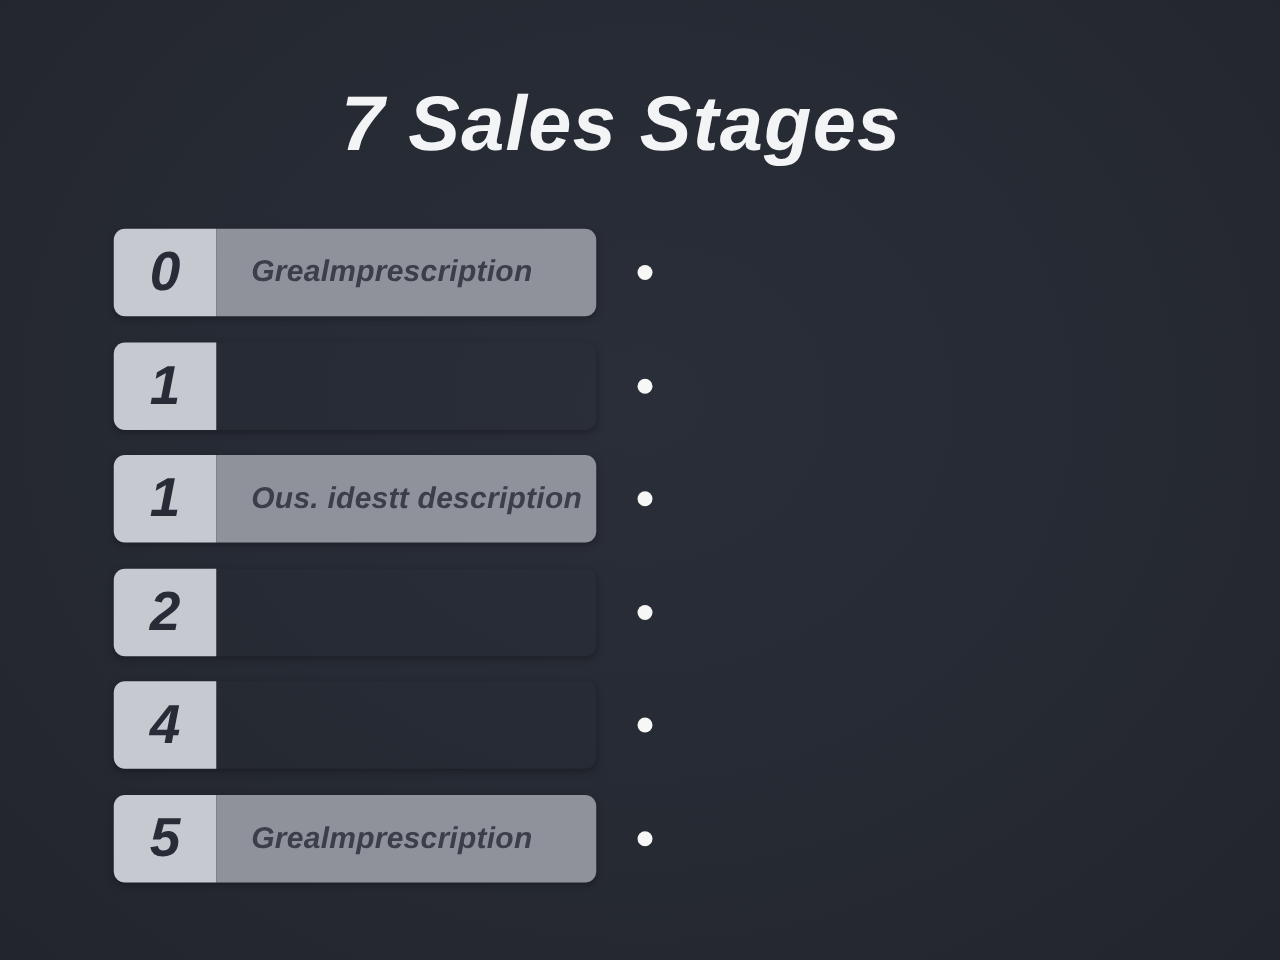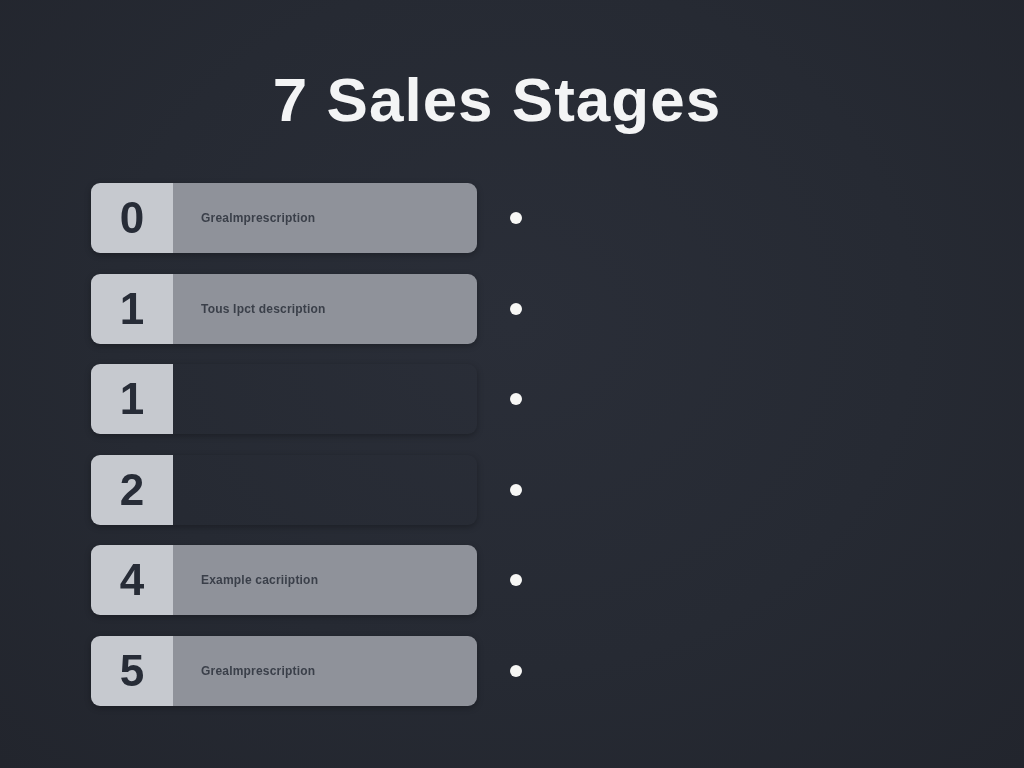--- a/index.html
+++ b/index.html
@@ -7,20 +7,21 @@
     padding: 0;
     background: #1c1f26;
   }
   .canvas {
     position: relative;
     width: 1024px;
     height: 768px;
     overflow: hidden;
     background: radial-gradient(ellipse at 50% 42%, #2a2e38 0%, #262a33 55%, #22252d 100%);
     font-family: "Liberation Sans", sans-serif;
+    font-style: italic;
   }
   .title {
     position: absolute;
     top: 64px;
     left: -15px;
     width: 1024px;
     margin: 0;
     text-align: center;
     font-size: 62px;
     line-height: 1.15;
@@ -61,21 +62,21 @@
   }
   .body {
     flex: 1;
     background: #8f929a;
     border-radius: 0 9px 9px 0;
     display: flex;
     align-items: center;
     padding-left: 28px;
   }
   .desc {
-    font-size: 12px;
+    font-size: 24px;
     font-weight: 600;
     letter-spacing: 0.2px;
     color: #3a3f49;
   }
   .dot {
     position: absolute;
     left: 419px;
     top: 29px;
     width: 12px;
     height: 12px;
@@ -96,46 +97,43 @@
     <div class="body">
       <span class="desc">Grealmprescription</span>
     </div>
     <span class="dot"></span>
   </div>
 
   <div class="row">
     <div class="badge">
       <span class="num">1</span>
     </div>
-    <div class="body">
-      <span class="desc">Tous Ipct description</span>
-    </div>
     <span class="dot"></span>
   </div>
 
   <div class="row">
     <div class="badge">
       <span class="num">1</span>
+    </div>
+    <div class="body">
+      <span class="desc">Ous. idestt description</span>
     </div>
     <span class="dot"></span>
   </div>
 
   <div class="row">
     <div class="badge">
       <span class="num">2</span>
     </div>
     <span class="dot"></span>
   </div>
 
   <div class="row">
     <div class="badge">
       <span class="num">4</span>
-    </div>
-    <div class="body">
-      <span class="desc">Example cacriiption</span>
     </div>
     <span class="dot"></span>
   </div>
 
   <div class="row">
     <div class="badge">
       <span class="num">5</span>
     </div>
     <div class="body">
       <span class="desc">Grealmprescription</span>

